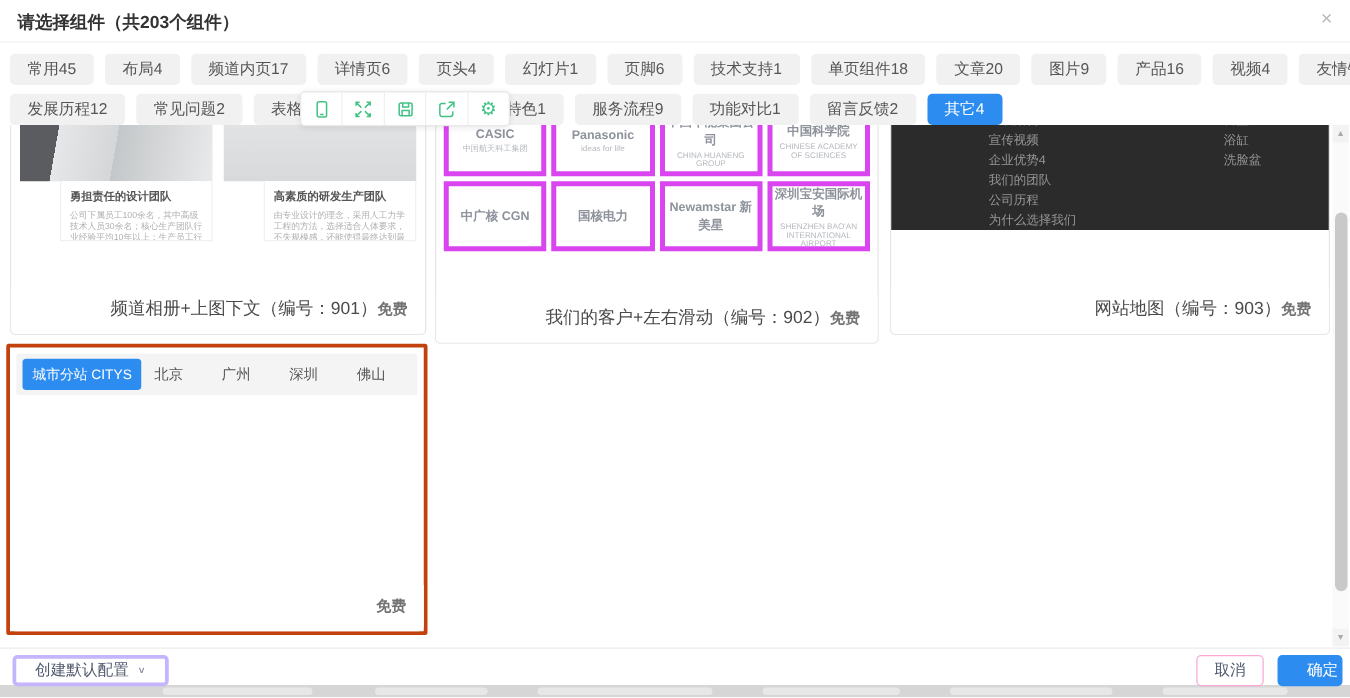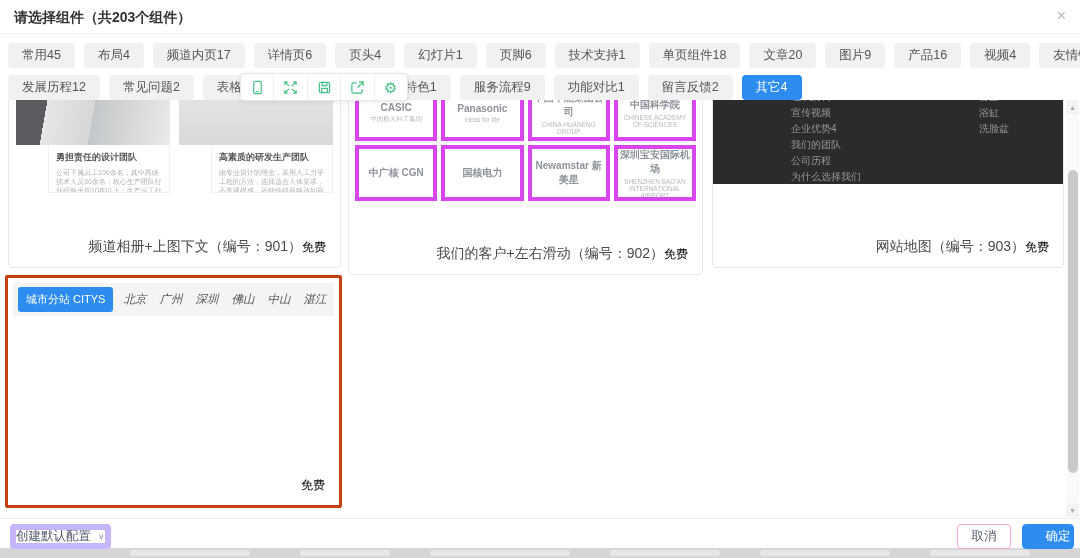--- a/index.html
+++ b/index.html
@@ -31,21 +31,21 @@
   .gear-glyph { color:#42c285; font-size:15px; line-height:15px; }
 
   
   .viewport { position:absolute; top:100px; left:0; width:1066px; height:417px; overflow:hidden; z-index:1; }
 
   .card { position:absolute; background:#fff; border:1px solid #e7e7e7; border-radius:4px; }
   .card-label { position:absolute; left:0; right:0; bottom:0; padding:9px 14px 11px;
                 display:flex; align-items:center; justify-content:flex-end; background:#fff;
                 border-radius:0 0 4px 4px; }
   .card-label .cname { font-size:14px; color:#4a4a4a; }
-  .card-label .badge { font-size:12px; color:#000000; }
+  .card-label .badge { font-size:12px; color:#737373;font-weight:bold; }
 
   
   .card-901 { left:8px; top:-62px; width:333px; height:230px; }
   .tiles { position:absolute; top:6px; left:7px; right:7px; display:flex; gap:9px; }
   .tile { flex:1; }
   .tile-img { height:100px; border-radius:2px 2px 0 0; }
   .tile-img.img-a { background:linear-gradient(100deg,#5a5c60 0%,#5a5c60 24%,#e6e7e8 24%,#d4d6d7 52%,#c4c7c9 52%,#e9eaeb 100%); }
   .tile-img.img-b { background:linear-gradient(180deg,#b9bcbe 0%,#9da0a3 48%,#e3e4e5 48%,#d7d9da 100%); }
   .tile-txt { background:#fff; border:1px solid #f0f0f0; border-top:none; padding:6px 7px 7px; height:48px; overflow:hidden;margin-left:32px; }
   .tile-title { font-size:9px; font-weight:bold; color:#555; margin-bottom:4px; white-space:nowrap; overflow:hidden; }
@@ -68,36 +68,36 @@
   .sm-col.left { margin-left:78px; }
   .sm-col.right { margin-left:118px; }
   .sm-col div { cursor:pointer; }
 
   
   .card-905 { left:5px; top:175px; width:337px; height:233px; border:3px solid #c2410c; border-radius:2px; }
   .city-bar { margin:5px 5px 0; height:33px; background:#f4f4f4; border-radius:2px;
               display:flex; align-items:center; padding:0 5px; overflow:hidden; }
   .city-chip { background:#2d8cf0; color:#fff; font-size:11px; padding:5px 8px; border-radius:3px;
                margin-right:10px; white-space:nowrap; cursor:pointer; }
-  .city-list { display:flex; gap:13px;font-style:italic; }
+  .city-list { display:flex; gap:31px; }
   .city-list span { font-size:11.5px; color:#555; white-space:nowrap; cursor:pointer; }
 
   
   .sbar { position:absolute; right:1px; top:100px; width:13px; height:417px; background:#fafafa; z-index:3; }
   .sbar-btn { position:absolute; left:0; width:13px; height:14px; color:#a9a9a9; font-size:7px;
               display:flex; align-items:center; justify-content:center; background:#f3f3f3; cursor:pointer; }
   .sbar-btn.up { top:0; }
   .sbar-btn.down { bottom:0; }
   .sbar-thumb { position:absolute; left:1.5px; top:70px; width:10px; height:303px; background:#c9c9c9; border-radius:6px; cursor:grab; }
 
   
   .footer { position:absolute; left:0; right:0; top:518px; height:30px; border-top:1px solid #ebebeb; background:#fff; z-index:5; }
   .btn { position:absolute; top:5px; height:25px; border-radius:4px; font-size:12.5px;
          display:inline-flex; align-items:center; justify-content:center; cursor:pointer; }
-  .btn-create { left:10px; padding:0 0; background:#fff; border:6px solid #c4b5fd; color:#515a6e; gap:7px; }
+  .btn-create { left:10px; padding:0 15px; background:#fff; border:3px solid #c4b5fd; color:#515a6e; gap:7px; }
   .btn-create .chev { font-size:9px; color:#808695; transform:scaleY(.8); }
   .btn-cancel { left:957px; width:54px; background:#fff; border:1px solid #f9a8d4; color:#515a6e; }
   .btn-ok { left:1022px; width:52px; background:#2d8cf0; border:1px solid #2d8cf0; color:#fff;padding-left:20px; }
 
   
   .understrip { position:absolute; left:0; right:0; top:548px; height:10px; background:#d6d6d6; }
   .understrip i { position:absolute; top:2px; height:6px; background:#e7e7e7; border-radius:3px; }
 </style>
 </head>
 <body>

